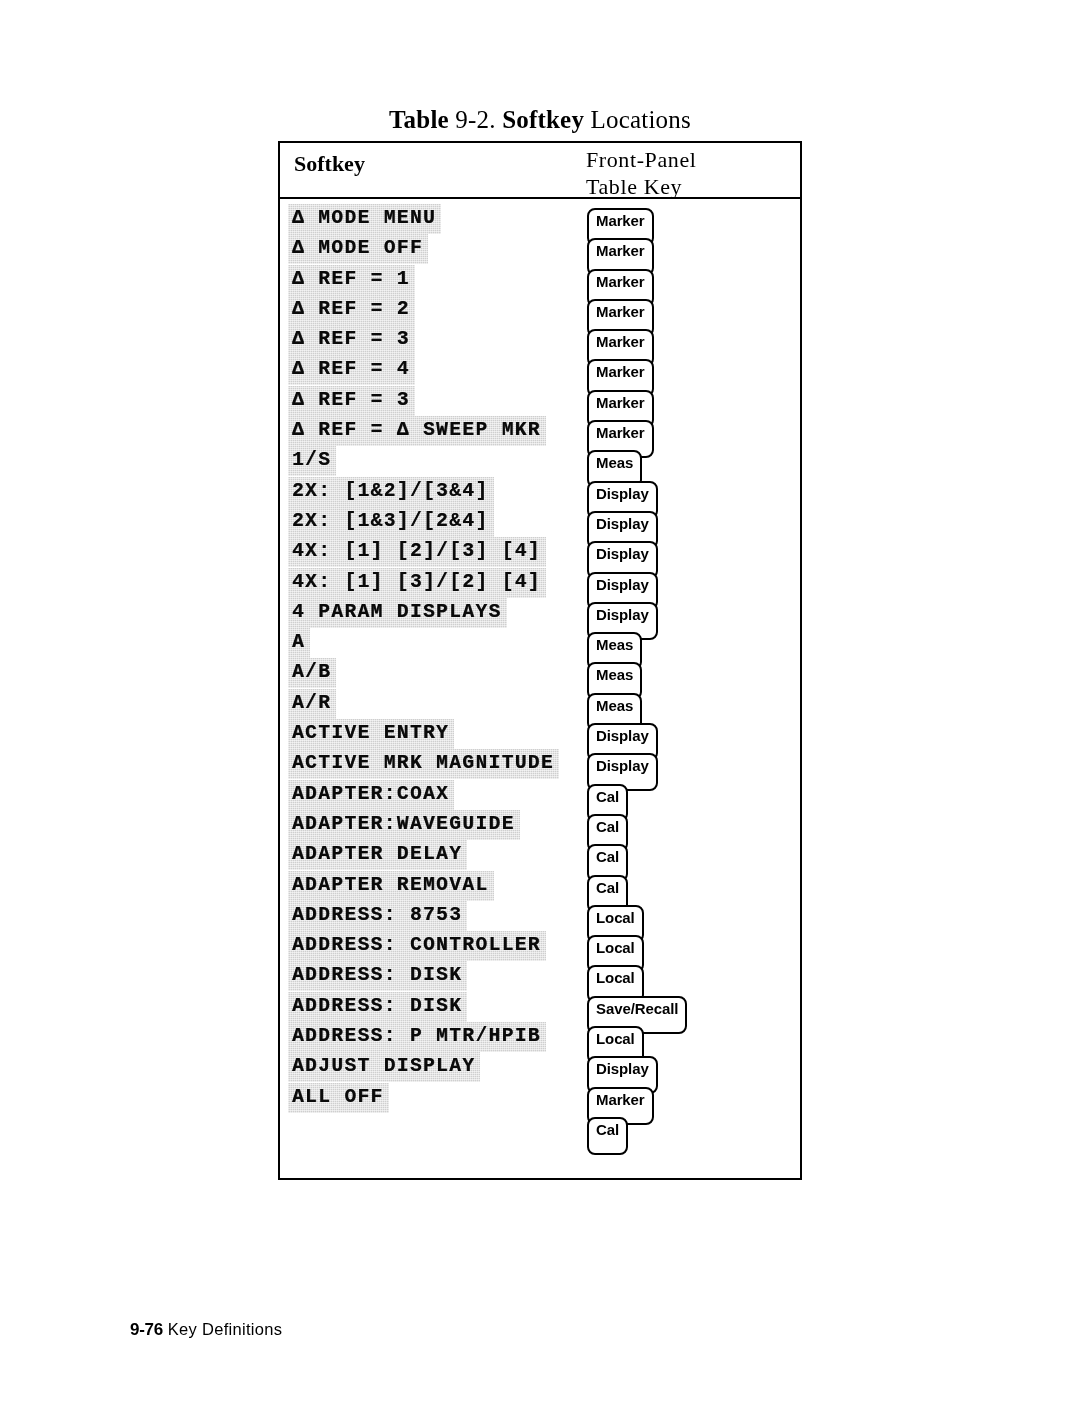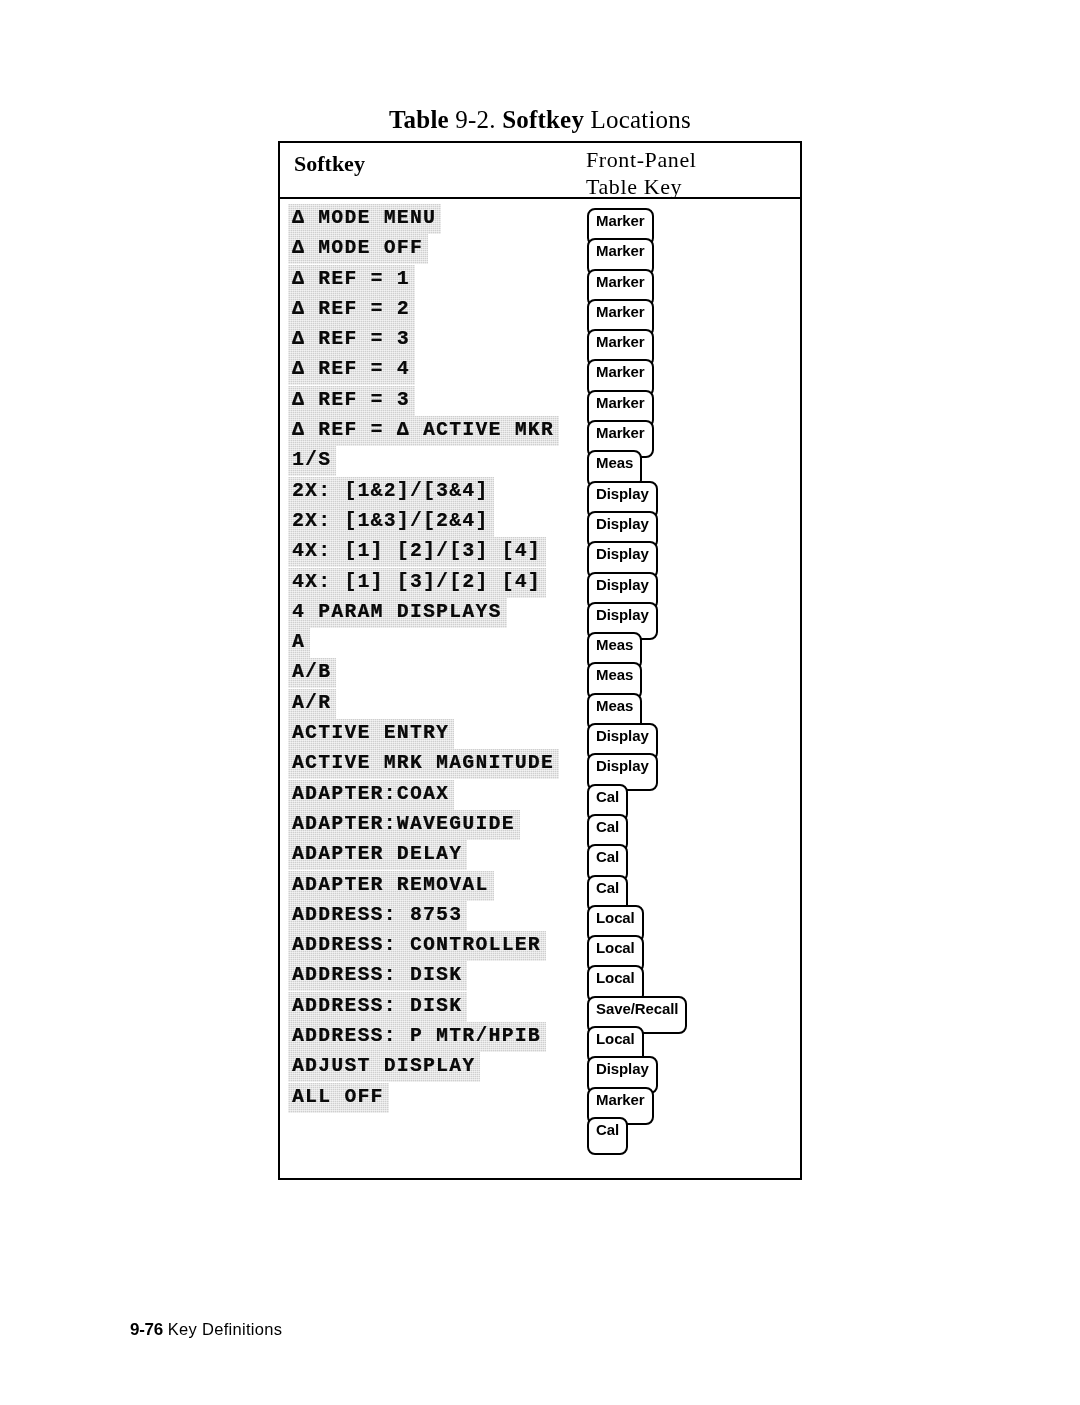--- a/index.html
+++ b/index.html
@@ -193,21 +193,21 @@
         </div>
         <div class="row">
           <div class="sk-cell"><span class="sk">Δ REF = 4</span></div>
           <div class="ak-cell"><span class="key">Marker</span></div>
         </div>
         <div class="row">
           <div class="sk-cell"><span class="sk">Δ REF = 3</span></div>
           <div class="ak-cell"><span class="key">Marker</span></div>
         </div>
         <div class="row">
-          <div class="sk-cell"><span class="sk">Δ REF = Δ ACTIVE MKR</span></div>
+          <div class="sk-cell"><span class="sk">Δ REF = Δ SWEEP MKR</span></div>
           <div class="ak-cell"><span class="key">Marker</span></div>
         </div>
         <div class="row">
           <div class="sk-cell"><span class="sk">1/S</span></div>
           <div class="ak-cell"><span class="key">Meas</span></div>
         </div>
         <div class="row">
           <div class="sk-cell"><span class="sk">2X: [1&amp;2]/[3&amp;4]</span></div>
           <div class="ak-cell"><span class="key">Display</span></div>
         </div>

